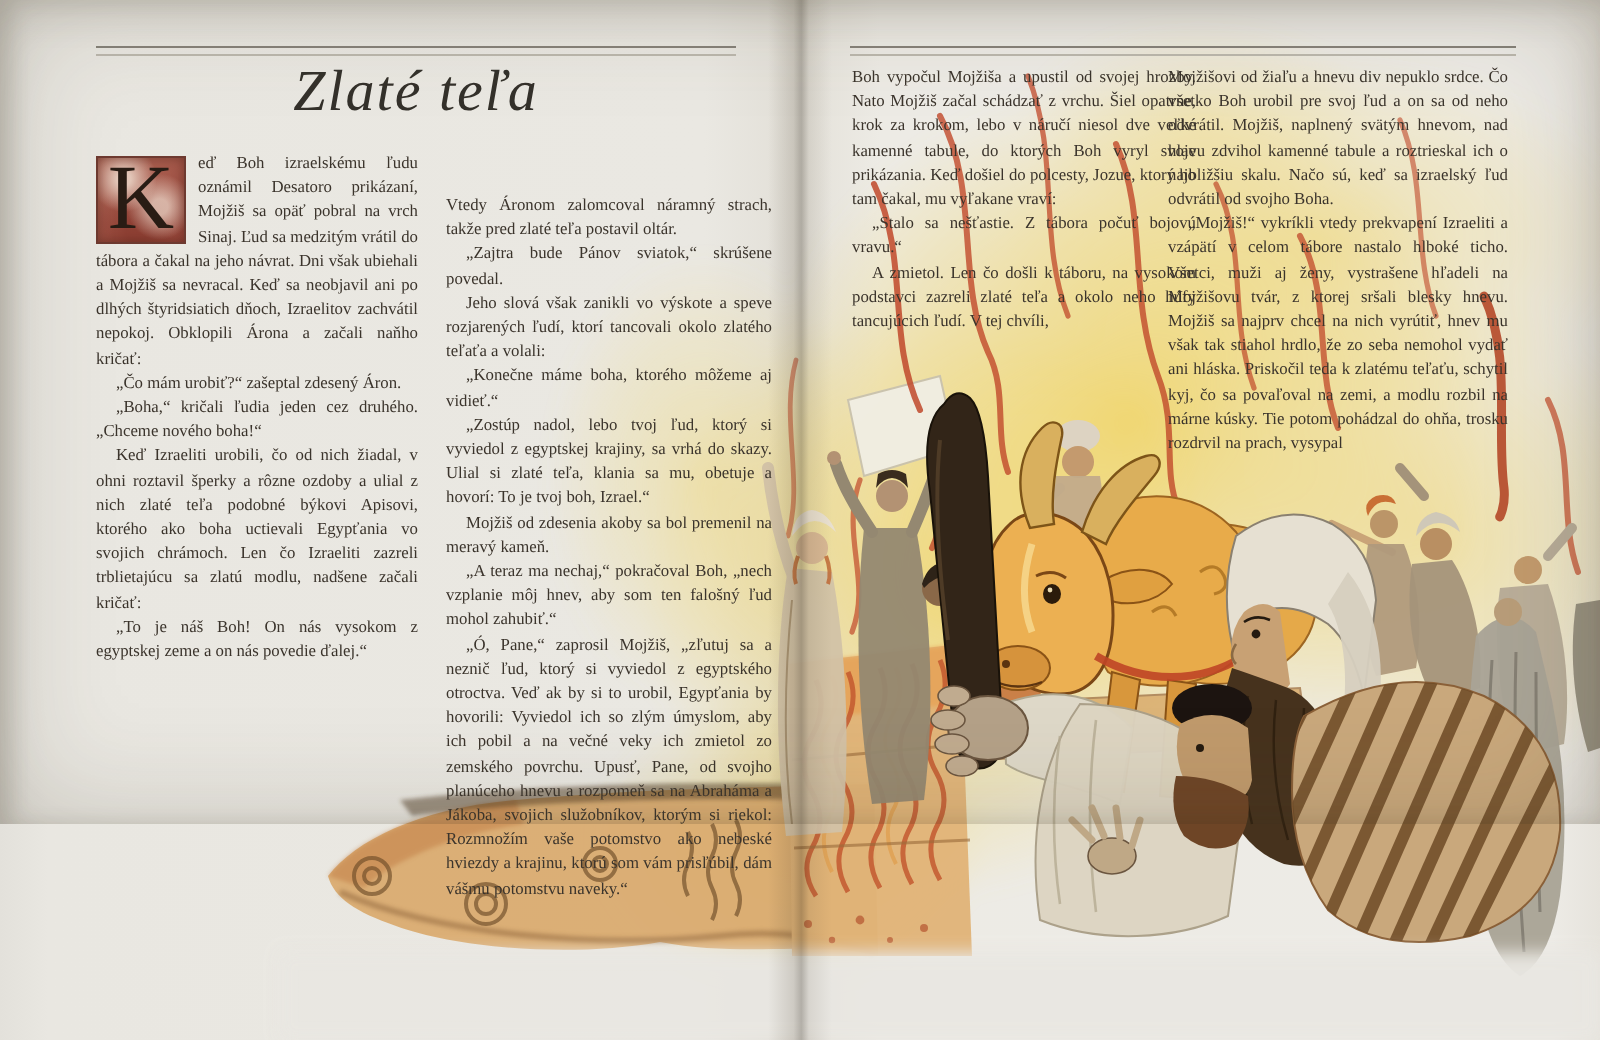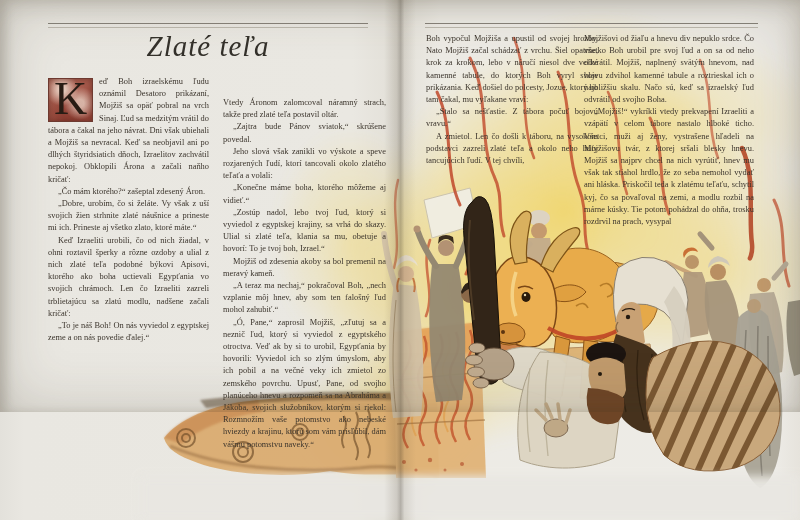--- a/index.html
+++ b/index.html
@@ -245,24 +245,24 @@
   </svg>
 
   <div class="rule rule-left"></div>
   <div class="rule rule-right"></div>
   <h1 class="title">Zlaté teľa</h1>
 
   <div class="col col-l1">
     <p class="para first-para"><span class="capbox">
           <span class="capletter">K</span>
         </span><span>eď Boh izraelskému ľudu oznámil Desatoro prikázaní, Mojžiš sa opäť pobral na vrch Sinaj. Ľud sa medzitým vrátil do tábora a čakal na jeho návrat. Dni však ubiehali a Mojžiš sa nevracal. Keď sa neobjavil ani po dlhých štyridsiatich dňoch, Izraelitov zachvátil nepokoj. Obklopili Árona a začali naňho kričať:</span></p>
-    <p class="para">„Čo mám ktorého?“ zašeptal zdesený Áron.</p>
-    <p class="para">„Dobre, urobím, čo si želáte. Vy však z uší svojich žien strhnite zlaté náušnice a prineste mi ich. Prineste aj všetko zlato, ktoré máte.“</p>
+    <p class="para">„Čo mám urobiť?“ zašeptal zdesený Áron.</p>
+    <p class="para">„Boha,“ kričali ľudia jeden cez druhého. „Chceme nového boha!“</p>
     <p class="para">Keď Izraeliti urobili, čo od nich žiadal, v ohni roztavil šperky a rôzne ozdoby a ulial z nich zlaté teľa podobné býkovi Apisovi, ktorého ako boha uctievali Egypťania vo svojich chrámoch. Len čo Izraeliti zazreli trblietajúcu sa zlatú modlu, nadšene začali kričať:</p>
-    <p class="para">„To je náš Boh! On nás vyviedol z egyptskej zeme a on nás povedie ďalej.“</p>
+    <p class="para">„To je náš Boh! On nás vysokom z egyptskej zeme a on nás povedie ďalej.“</p>
   </div>
 
   <div class="col col-l2">
     <p class="para first-para">Vtedy Áronom zalomcoval náramný strach, takže pred zlaté teľa postavil oltár.</p>
     <p class="para">„Zajtra bude Pánov sviatok,“ skrúšene povedal.</p>
     <p class="para">Jeho slová však zanikli vo výskote a speve rozjarených ľudí, ktorí tancovali okolo zlatého teľaťa a volali:</p>
     <p class="para">„Konečne máme boha, ktorého môžeme aj vidieť.“</p>
     <p class="para">„Zostúp nadol, lebo tvoj ľud, ktorý si vyviedol z egyptskej krajiny, sa vrhá do skazy. Ulial si zlaté teľa, klania sa mu, obetuje a hovorí: To je tvoj boh, Izrael.“</p>
     <p class="para">Mojžiš od zdesenia akoby sa bol premenil na meravý kameň.</p>
     <p class="para">„A teraz ma nechaj,“ pokračoval Boh, „nech vzplanie môj hnev, aby som ten falošný ľud mohol zahubiť.“</p>

